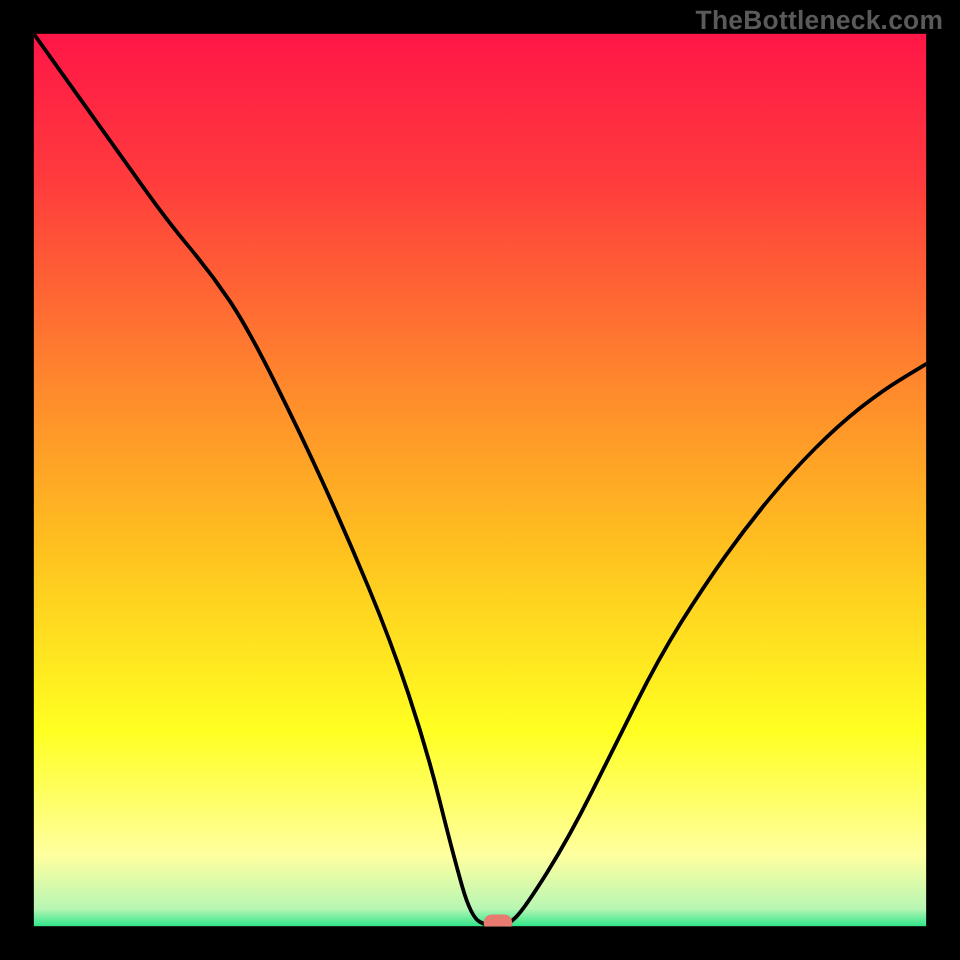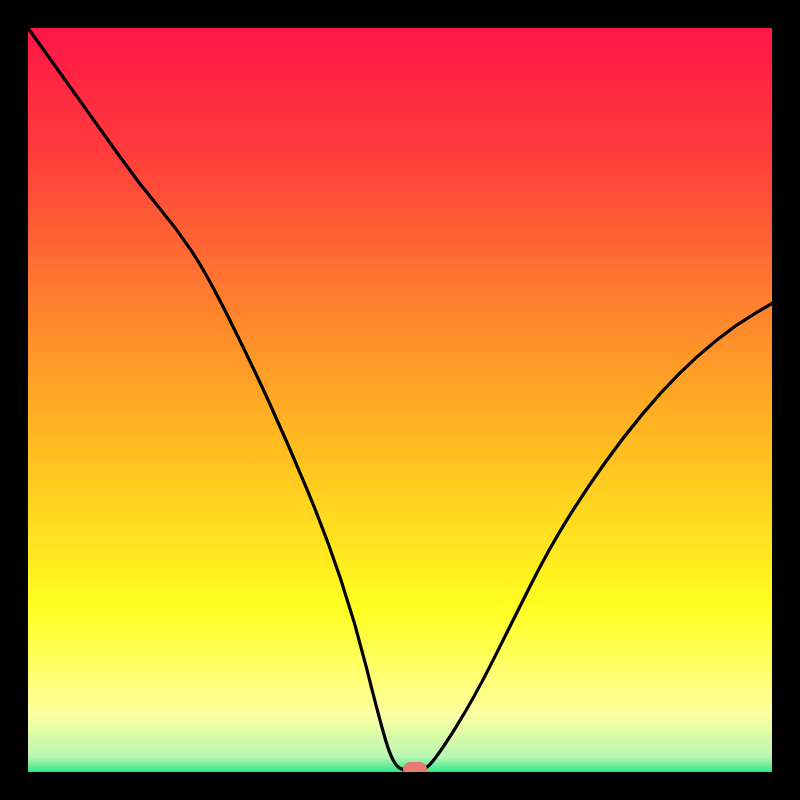--- a/index.html
+++ b/index.html
@@ -75,20 +75,21 @@
     width: 24px;
     height: 14px;
     border-radius: 7px;
     transform: translate(-50%, -50%);
   }
 </style>
 </head>
 <body>
 
 <div class="frame">
+  <div class="watermark">TheBottleneck.com</div>
 
   <div class="plot-outer">
     <div class="plot-area">
       <div class="gradient" id="bg-grad" style="--c0: #ff1647; --c1: #ff3a3d; --c2: #ff8a2c; --c3: #ffc21f; --c4: #ffff21; --c5: #ffff9f; --c6: #b8f6b3; --c7: #2fe58a;"></div>
 
       <svg class="curve" viewBox="0 0 744 744" preserveAspectRatio="none">
         <path id="curve-path" fill="none" stroke="#000000" stroke-width="3.2" stroke-linecap="round" stroke-linejoin="round" d="M 0 0 Q 0 0 18.6 26.039999999999964 Q 37.2 52.07999999999993 55.800000000000004 78.11999999999995 Q 74.4 104.15999999999997 93 130.2 Q 111.6 156.24 130.2 178.56 Q 148.8 200.88 163.68 223.2 Q 178.56 245.51999999999998 200.88 290.15999999999997 Q 223.2 334.79999999999995 241.79999999999998 375.71999999999997 Q 260.4 416.64 279 461.28 Q 297.6 505.91999999999996 312.48 550.56 Q 327.36 595.2 338.52 639.84 Q 349.68 684.48 357.12 710.52 Q 364.56 736.56 372 740.28 Q 379.44 744 386.88 744 Q 394.32 744 401.76 736.56 Q 409.20000000000005 729.12 427.8 699.36 Q 446.4 669.6 465 632.4000000000001 Q 483.6 595.2 502.2 558 Q 520.8 520.8 539.4 491.03999999999996 Q 558 461.28 576.6 435.24 Q 595.2 409.2 613.8 386.88 Q 632.4 364.56 651 345.96 Q 669.6 327.35999999999996 688.2 312.48 Q 706.8 297.6 725.4 286.44 T 744 275.28"></path>
       </svg>
 
       <div id="marker" class="marker" style="left: 386.88px; top: 741px; background: rgb(231, 123, 111);"></div>

